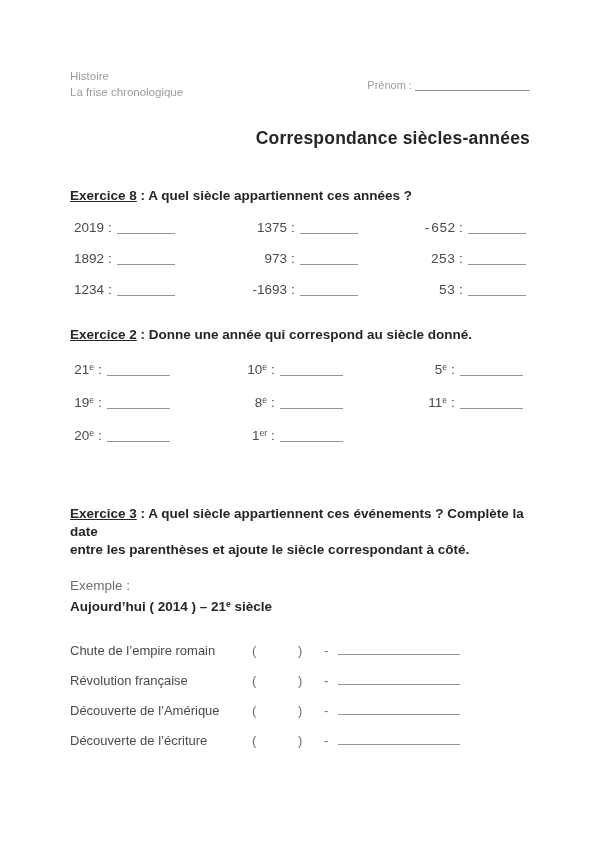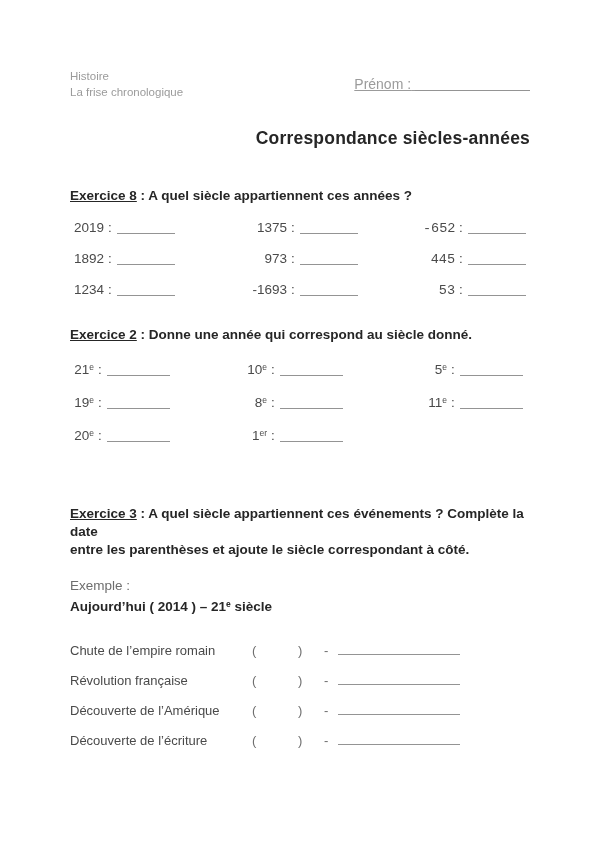--- a/index.html
+++ b/index.html
@@ -16,21 +16,21 @@
   }
 
   
   .header {
     display: flex;
     justify-content: space-between;
     align-items: center;
     margin-top: 38px;
   }
   .header-left { font-size: 11.5px; line-height: 16px; color: var(--muted, #9b9b9b); }
-  .header-right { font-size: 14px; color: var(--muted, #9b9b9b); white-space: nowrap; text-decoration: underline; }
+  .header-right { font-size: 11px; color: var(--muted, #9b9b9b); white-space: nowrap; }
 
   
   .blank {
     display: inline-block;
     border-bottom: 1px solid var(--line, #949494);
     height: 12px;
     margin-bottom: -2px;
   }
   .blank-name  { width: 115px; }
   .blank-ex1   { width: 58px; }
@@ -116,21 +116,21 @@
 
   <div class="ex-heading ex1-heading">
     <span class="ex-label">Exercice 8</span><span> : A quel siècle appartiennent ces années ?</span>
   </div>
   <div class="grid">
     <div class="cell"><span class="num w-year">2019</span><span class="colon">:</span><span class="blank blank-ex1"></span></div>
     <div class="cell"><span class="num w-year-mid">1375</span><span class="colon">:</span><span class="blank blank-ex1"></span></div>
     <div class="cell"><span class="num w-year-end">-652</span><span class="colon">:</span><span class="blank blank-ex1"></span></div>
     <div class="cell"><span class="num w-year">1892</span><span class="colon">:</span><span class="blank blank-ex1"></span></div>
     <div class="cell"><span class="num w-year-mid">973</span><span class="colon">:</span><span class="blank blank-ex1"></span></div>
-    <div class="cell"><span class="num w-year-end">445</span><span class="colon">:</span><span class="blank blank-ex1"></span></div>
+    <div class="cell"><span class="num w-year-end">253</span><span class="colon">:</span><span class="blank blank-ex1"></span></div>
     <div class="cell"><span class="num w-year">1234</span><span class="colon">:</span><span class="blank blank-ex1"></span></div>
     <div class="cell"><span class="num w-year-mid">-1693</span><span class="colon">:</span><span class="blank blank-ex1"></span></div>
     <div class="cell"><span class="num w-year-end">53</span><span class="colon">:</span><span class="blank blank-ex1"></span></div>
   </div>
 
   <div class="ex-heading ex2-heading">
     <span class="ex-label">Exercice 2</span><span> : Donne une année qui correspond au siècle donné.</span>
   </div>
   <div class="grid">
     <div class="cell"><span class="num w-cent"><span>21</span><sup>e</sup></span><span class="colon">:</span><span class="blank blank-ex2"></span></div>

